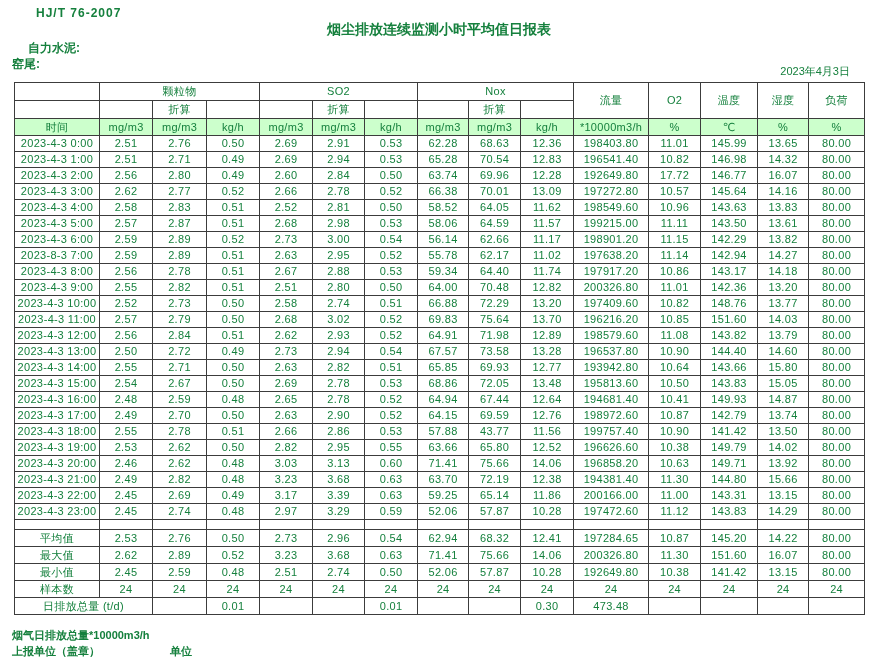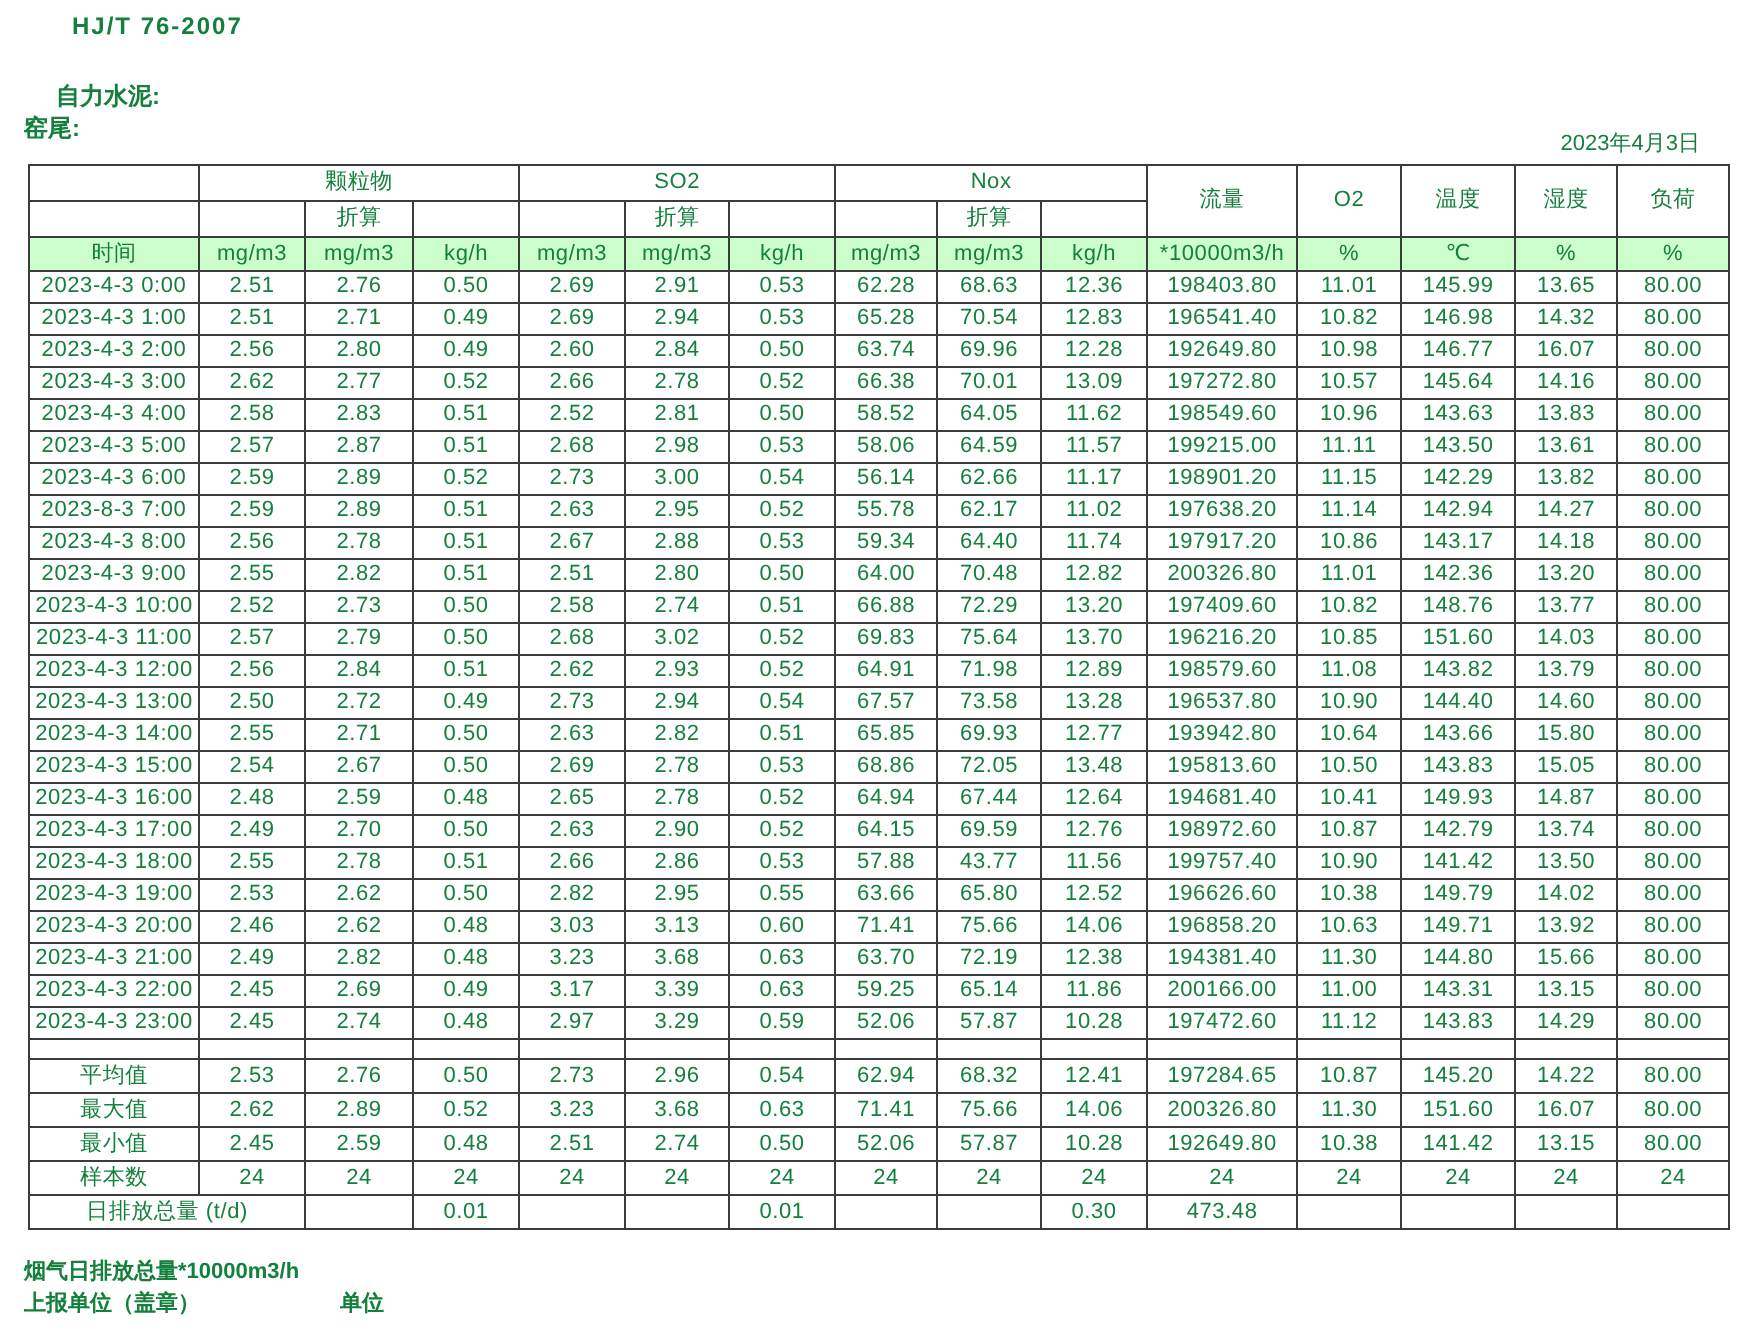--- a/index.html
+++ b/index.html
@@ -45,20 +45,21 @@
   .foot1{position:absolute;left:12px;top:628px;font-size:11px;font-weight:bold;}
   .foot2a{position:absolute;left:12px;top:644px;font-size:11px;font-weight:bold;}
   .foot2b{position:absolute;left:170px;top:644px;font-size:11px;font-weight:bold;}
 </style>
 </head>
 <body>
 
 <div class="page">
 
   <div class="std">HJ/T 76-2007</div>
+  <div class="title">烟尘排放连续监测小时平均值日报表</div>
   <div class="company">自力水泥:</div>
   <div class="kiln">窑尾:</div>
   <div class="date">2023年4月3日</div>
 
   <table class="report">
     <colgroup>
       <col style="width:85px">
         <col style="width:53px">
         <col style="width:54px">
         <col style="width:53px">
@@ -156,21 +157,21 @@
           <td>2.56</td>
           <td>2.80</td>
           <td>0.49</td>
           <td>2.60</td>
           <td>2.84</td>
           <td>0.50</td>
           <td>63.74</td>
           <td>69.96</td>
           <td>12.28</td>
           <td>192649.80</td>
-          <td class="o2">10.98</td>
+          <td class="o2">17.72</td>
           <td>146.77</td>
           <td>16.07</td>
           <td>80.00</td>
         </tr>
         <tr>
           <td>2023-4-3 3:00</td>
           <td>2.62</td>
           <td>2.77</td>
           <td>0.52</td>
           <td>2.66</td>

